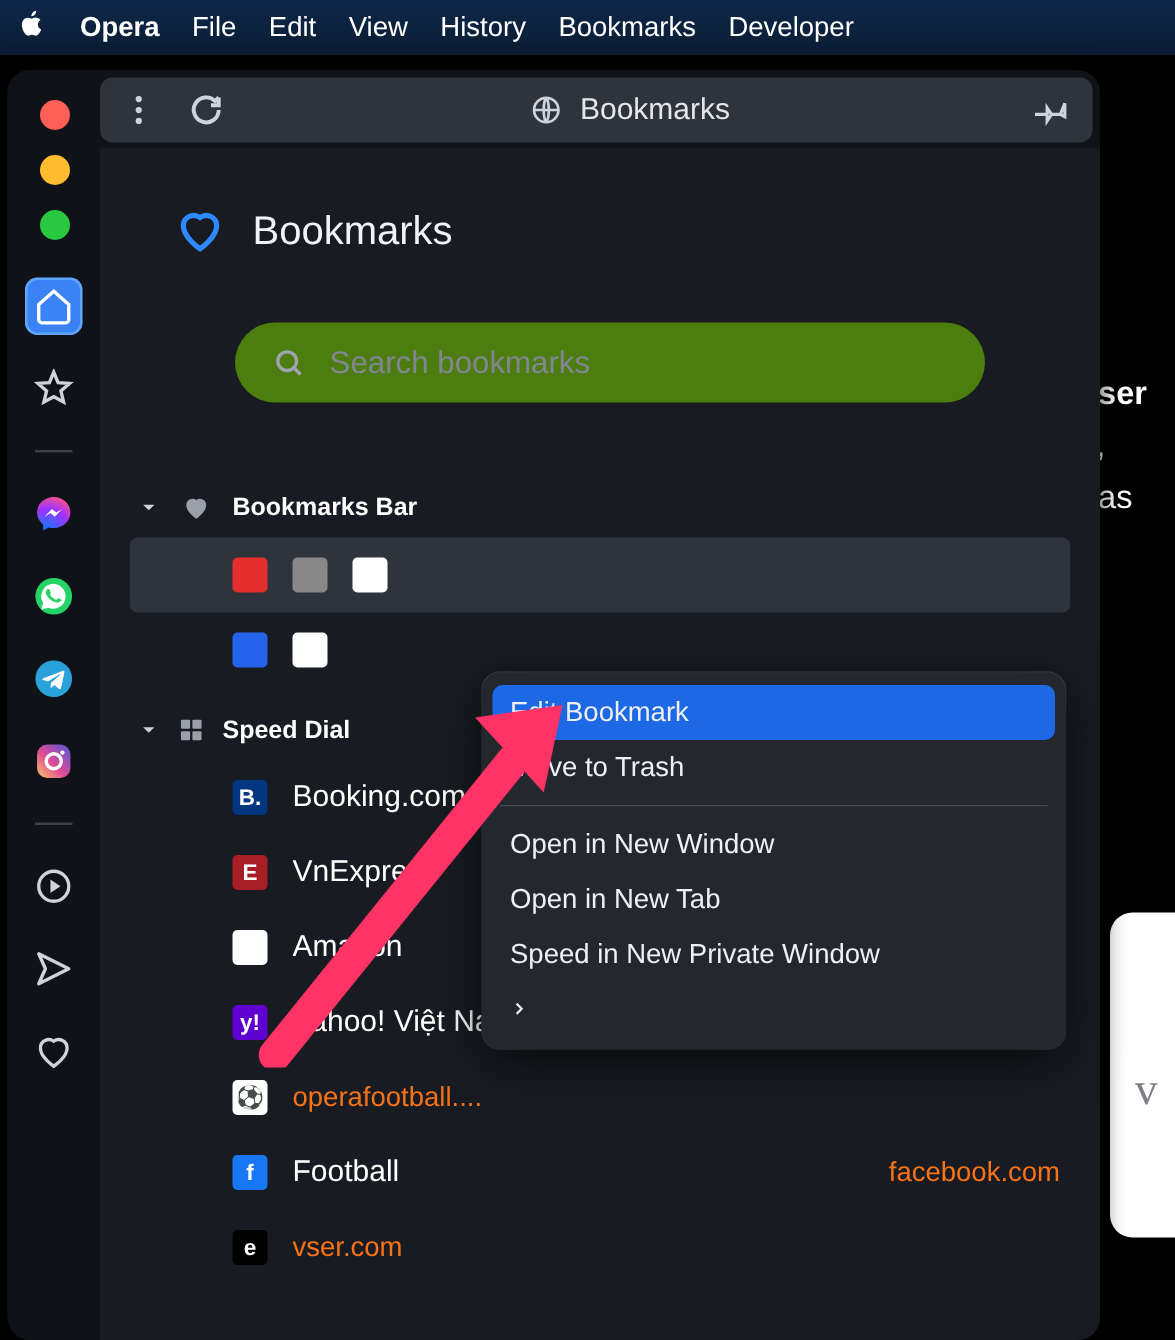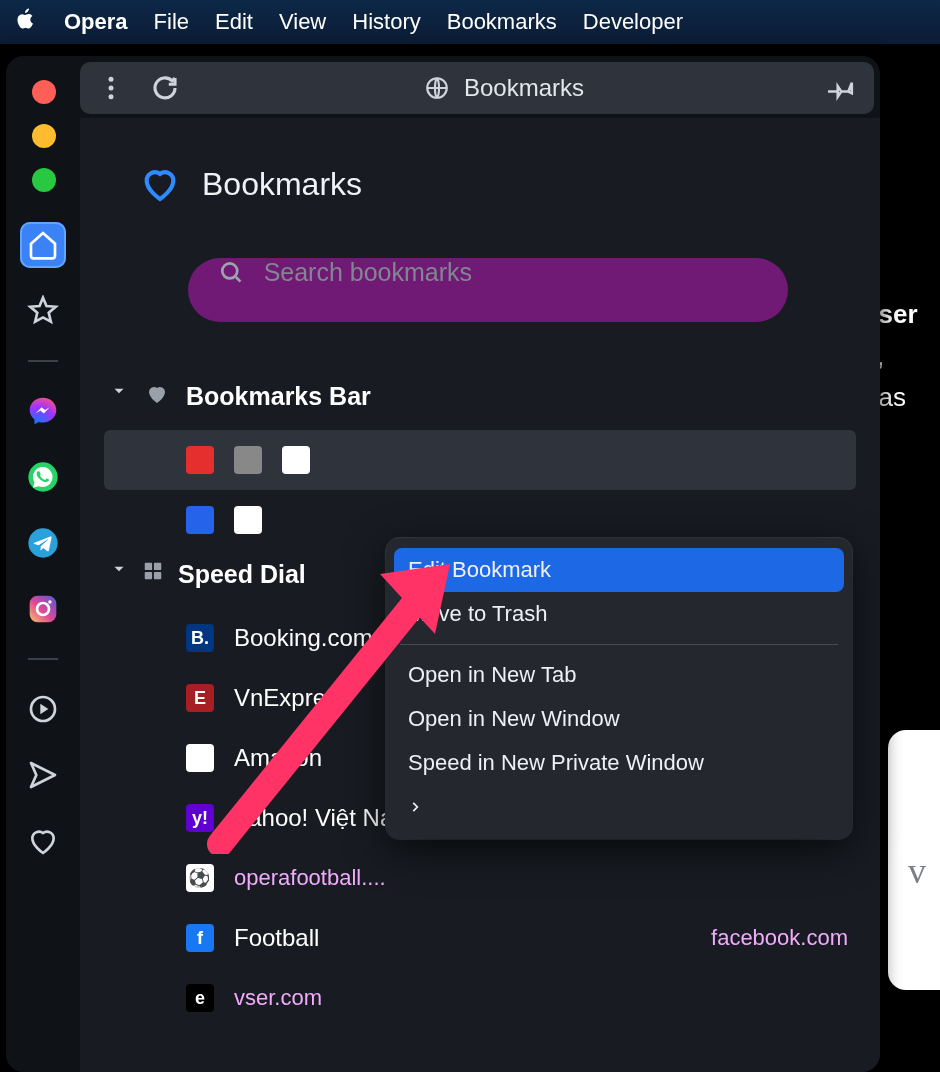--- a/index.html
+++ b/index.html
@@ -36,37 +36,37 @@
   .toolbar .iconbtn { width:30px; height:30px; display:flex; align-items:center; justify-content:center; color:#cfd4dc; }
   .toolbar .addr { flex:1; display:flex; align-items:center; justify-content:center; gap:14px; font-size:24px; color:#e3e6eb; }
   .globe { width:26px; height:26px; }
 
   
   .panel { position:absolute; left:74px; right:0; top:62px; bottom:0; background:#181c22; }
 
   .page-title { display:flex; align-items:center; gap:22px; padding:46px 0 0 60px; font-size:32px; font-weight:400; color:#f0f2f6; }
   .heart-icon { width:40px; height:40px; stroke:#2e8bff; fill:none; stroke-width:2.5; }
 
-  .searchbar { margin:54px 0 0 108px; width:600px; height:64px; background:#701a75; border-radius:34px; display:flex; align-items:flex-start; padding:0 30px; gap:20px; }
+  .searchbar { margin:54px 0 0 108px; width:600px; height:64px; background:#4d7c0f; border-radius:34px; display:flex; align-items:center; padding:0 30px; gap:20px; }
   .searchbar svg { width:28px; height:28px; color:#9ea4af; }
   .searchbar input { background:transparent; border:none; outline:none; font-size:25px; color:#cfd4dc; width:100%; }
   .searchbar input::placeholder { color:#808692; }
 
   
   .section { margin-top:60px; padding:0 24px 0 24px; }
-  .sec-header { display:flex; gap:14px; font-size:25px; color:#fff; font-weight:600; height:48px; padding-left:6px;}
+  .sec-header { display:flex; align-items:center; gap:14px; font-size:20px; color:#fff; font-weight:600; height:48px; padding-left:6px;}
   .chev { width:18px; height:18px; }
   .folder-icon { width:30px; height:24px; color:#9aa0aa; }
   .grid-icon   { width:22px; height:22px; color:#9aa0aa; }
 
   .row { display:flex; align-items:center; height:60px; padding-left:82px; font-size:24px; color:#fff; gap:20px; position:relative;}
   .row.selected { background:#2e333c; border-radius:6px;}
   .row .fav { width:28px; height:28px; display:flex; align-items:center; justify-content:center; font-size:18px; font-weight:700; color:#fff; border-radius:4px; }
   .row .label { flex:1; white-space:nowrap; overflow:hidden; text-overflow:ellipsis; }
-  .row .domain { color:#f0abfc; font-size:22px; margin-right:8px; }
+  .row .domain { color:#f97316; font-size:22px; margin-right:8px; }
 
   .fav-red    { background:#e52e2e; }
   .fav-blue   { background:#2563eb; }
   .fav-white  { background:#fff; color:#000; }
   .fav-booking{ background:#003580; color:#fff; }
   .fav-vne    { background:#a81e25; color:#fff; }
   .fav-amazon { background:#fff; color:#000; }
   .fav-yahoo  { background:#5f01d1; }
   .fav-opera  { background:#fff; color:#2b6cb0; }
   .fav-fb     { background:#1877f2; }
@@ -315,24 +315,24 @@
 
   <div class="ctxmenu">
     <div class="mi hi">
         <span>Edit Bookmark</span>
       </div>
     <div class="mi">
         <span>Move to Trash</span>
       </div>
     <hr>
     <div class="mi">
+        <span>Open in New Window</span>
+      </div>
+    <div class="mi">
         <span>Open in New Tab</span>
-      </div>
-    <div class="mi">
-        <span>Open in New Window</span>
       </div>
     <div class="mi">
         <span>Speed in New Private Window</span>
       </div>
     <div class="mi">
       <svg width="14" height="14" viewBox="0 0 24 24" fill="none" stroke="#eef0f4" stroke-width="3">
           <path d="M9 5l7 7-7 7"></path>
         </svg>
     </div>
   </div>

